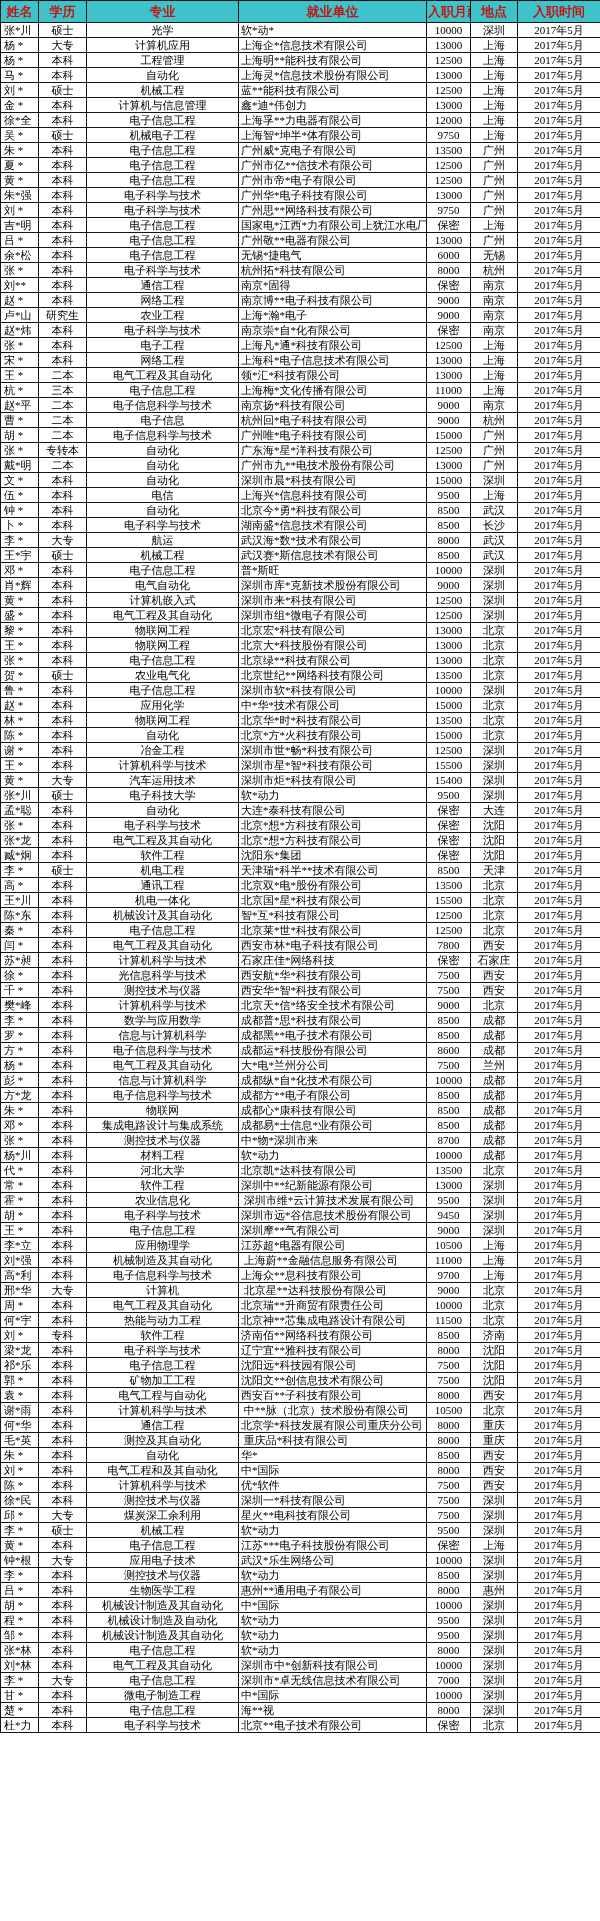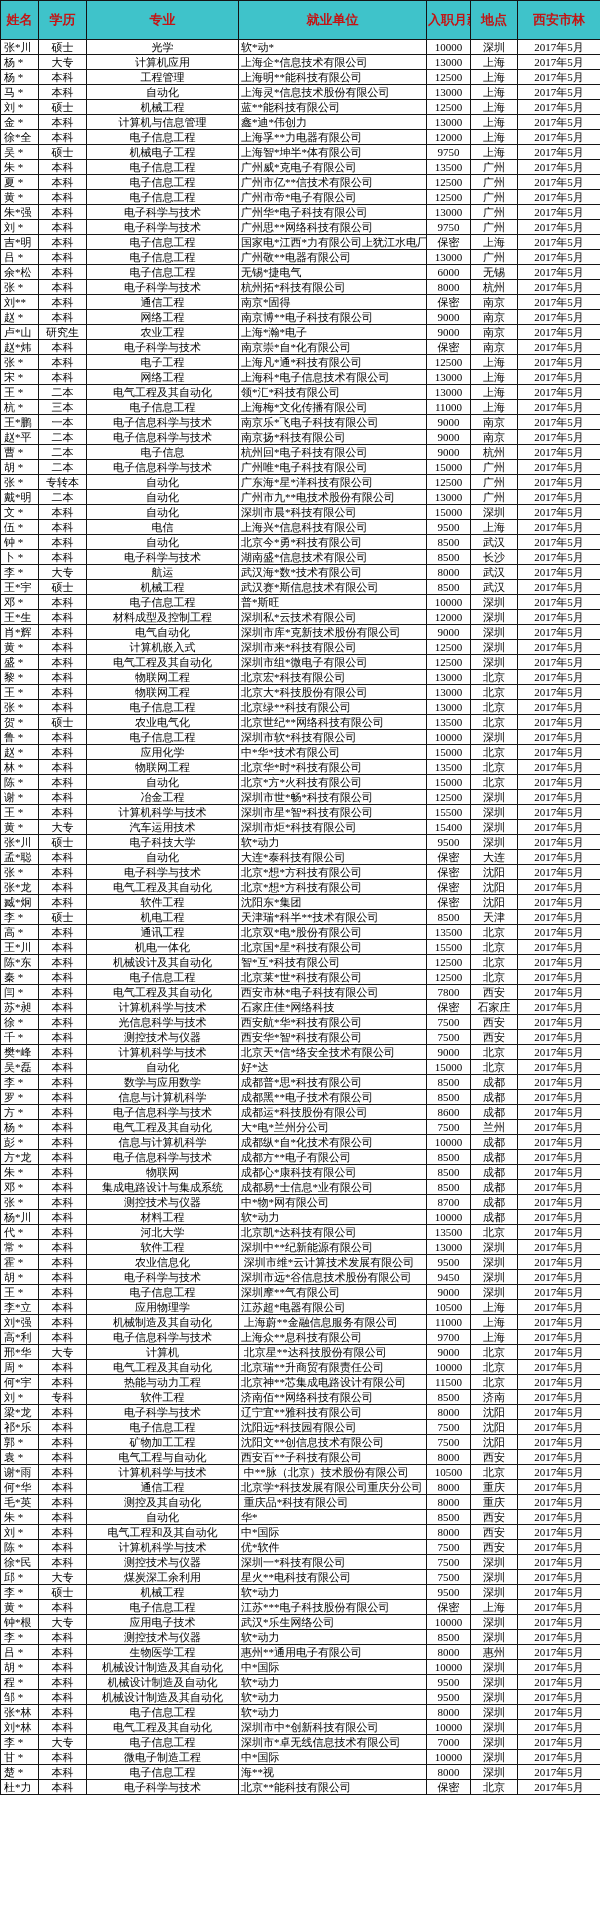--- a/index.html
+++ b/index.html
@@ -1,20 +1,20 @@
 <!DOCTYPE html>
 <html><head>
 <meta charset="utf-8">
 <style>
   html,body{margin:0;padding:0;background:#ffffff;}
   body{width:600px;position:relative;font-family:"Liberation Serif",serif;}
   table{border-collapse:collapse;table-layout:fixed;width:600px;}
   th,td{border:1px solid #141414;overflow:hidden;white-space:pre;box-sizing:border-box;}
   thead th{
-    height:39px;
+    height:22px;
     background:#3fc3ca;
     color:#c41414;
     font-weight:bold;
     font-size:13px;
     text-align:center;
     font-family:"Liberation Sans",sans-serif;
   }
   tbody td{
     height:14.8px;
     font-size:11px;
@@ -69,21 +69,21 @@
     <col style="width:83px">
   </colgroup>
   <thead>
     <tr>
         <th>姓名</th>
         <th>学历</th>
         <th>专业</th>
         <th>就业单位</th>
         <th>入职月薪</th>
         <th>地点</th>
-        <th>西安市林</th>
+        <th>入职时间</th>
       </tr>
   </thead>
   <tbody>
       <tr>
         <td class="c0">张*川</td>
         <td class="c1">硕士</td>
         <td class="c2">光学</td>
         <td class="c3">软*动*</td>
         <td class="c4">10000</td>
         <td class="c5">深圳</td>
@@ -299,29 +299,20 @@
       <tr>
         <td class="c0">杭 *</td>
         <td class="c1">三本</td>
         <td class="c2">电子信息工程</td>
         <td class="c3">上海梅*文化传播有限公司</td>
         <td class="c4">11000</td>
         <td class="c5">上海</td>
         <td class="c6">2017年5月</td>
       </tr>
       <tr>
-        <td class="c0">王*鹏</td>
-        <td class="c1">一本</td>
-        <td class="c2">电子信息科学与技术</td>
-        <td class="c3">南京乐*飞电子科技有限公司</td>
-        <td class="c4">9000</td>
-        <td class="c5">南京</td>
-        <td class="c6">2017年5月</td>
-      </tr>
-      <tr>
         <td class="c0">赵*平</td>
         <td class="c1">二本</td>
         <td class="c2">电子信息科学与技术</td>
         <td class="c3">南京扬*科技有限公司</td>
         <td class="c4">9000</td>
         <td class="c5">南京</td>
         <td class="c6">2017年5月</td>
       </tr>
       <tr>
         <td class="c0">曹 *</td>
@@ -416,29 +407,20 @@
       <tr>
         <td class="c0">邓 *</td>
         <td class="c1">本科</td>
         <td class="c2">电子信息工程</td>
         <td class="c3">普*斯旺</td>
         <td class="c4">10000</td>
         <td class="c5">深圳</td>
         <td class="c6">2017年5月</td>
       </tr>
       <tr>
-        <td class="c0">王*生</td>
-        <td class="c1">本科</td>
-        <td class="c2">材料成型及控制工程</td>
-        <td class="c3">深圳私*云技术有限公司</td>
-        <td class="c4">12000</td>
-        <td class="c5">深圳</td>
-        <td class="c6">2017年5月</td>
-      </tr>
-      <tr>
         <td class="c0">肖*辉</td>
         <td class="c1">本科</td>
         <td class="c2">电气自动化</td>
         <td class="c3">深圳市库*克新技术股份有限公司</td>
         <td class="c4">9000</td>
         <td class="c5">深圳</td>
         <td class="c6">2017年5月</td>
       </tr>
       <tr>
         <td class="c0">黄 *</td>
@@ -686,29 +668,20 @@
       <tr>
         <td class="c0">樊*峰</td>
         <td class="c1">本科</td>
         <td class="c2">计算机科学与技术</td>
         <td class="c3">北京天*信*络安全技术有限公司</td>
         <td class="c4">9000</td>
         <td class="c5">北京</td>
         <td class="c6">2017年5月</td>
       </tr>
       <tr>
-        <td class="c0">吴*磊</td>
-        <td class="c1">本科</td>
-        <td class="c2">自动化</td>
-        <td class="c3">好*达</td>
-        <td class="c4">15000</td>
-        <td class="c5">北京</td>
-        <td class="c6">2017年5月</td>
-      </tr>
-      <tr>
         <td class="c0">李 *</td>
         <td class="c1">本科</td>
         <td class="c2">数学与应用数学</td>
         <td class="c3">成都普*思*科技有限公司</td>
         <td class="c4">8500</td>
         <td class="c5">成都</td>
         <td class="c6">2017年5月</td>
       </tr>
       <tr>
         <td class="c0">罗 *</td>
@@ -770,21 +743,21 @@
         <td class="c2">集成电路设计与集成系统</td>
         <td class="c3">成都易*士信息*业有限公司</td>
         <td class="c4">8500</td>
         <td class="c5">成都</td>
         <td class="c6">2017年5月</td>
       </tr>
       <tr>
         <td class="c0">张 *</td>
         <td class="c1">本科</td>
         <td class="c2">测控技术与仪器</td>
-        <td class="c3">中*物*网有限公司</td>
+        <td class="c3">中*物*深圳市来</td>
         <td class="c4">8700</td>
         <td class="c5">成都</td>
         <td class="c6">2017年5月</td>
       </tr>
       <tr>
         <td class="c0">杨*川</td>
         <td class="c1">本科</td>
         <td class="c2">材料工程</td>
         <td class="c3">软*动力</td>
         <td class="c4">10000</td>
@@ -1121,21 +1094,21 @@
         <td class="c2">电子信息工程</td>
         <td class="c3">海**视</td>
         <td class="c4">8000</td>
         <td class="c5">深圳</td>
         <td class="c6">2017年5月</td>
       </tr>
       <tr>
         <td class="c0">杜*力</td>
         <td class="c1">本科</td>
         <td class="c2">电子科学与技术</td>
-        <td class="c3">北京**能科技有限公司</td>
+        <td class="c3">北京**电子技术有限公司</td>
         <td class="c4">保密</td>
         <td class="c5">北京</td>
         <td class="c6">2017年5月</td>
       </tr>
     </tbody>
 </table>
 
 <div class="logo">
   <span class="logo-far">FAR</span>
     <span class="logo-ight">IGHT</span>

